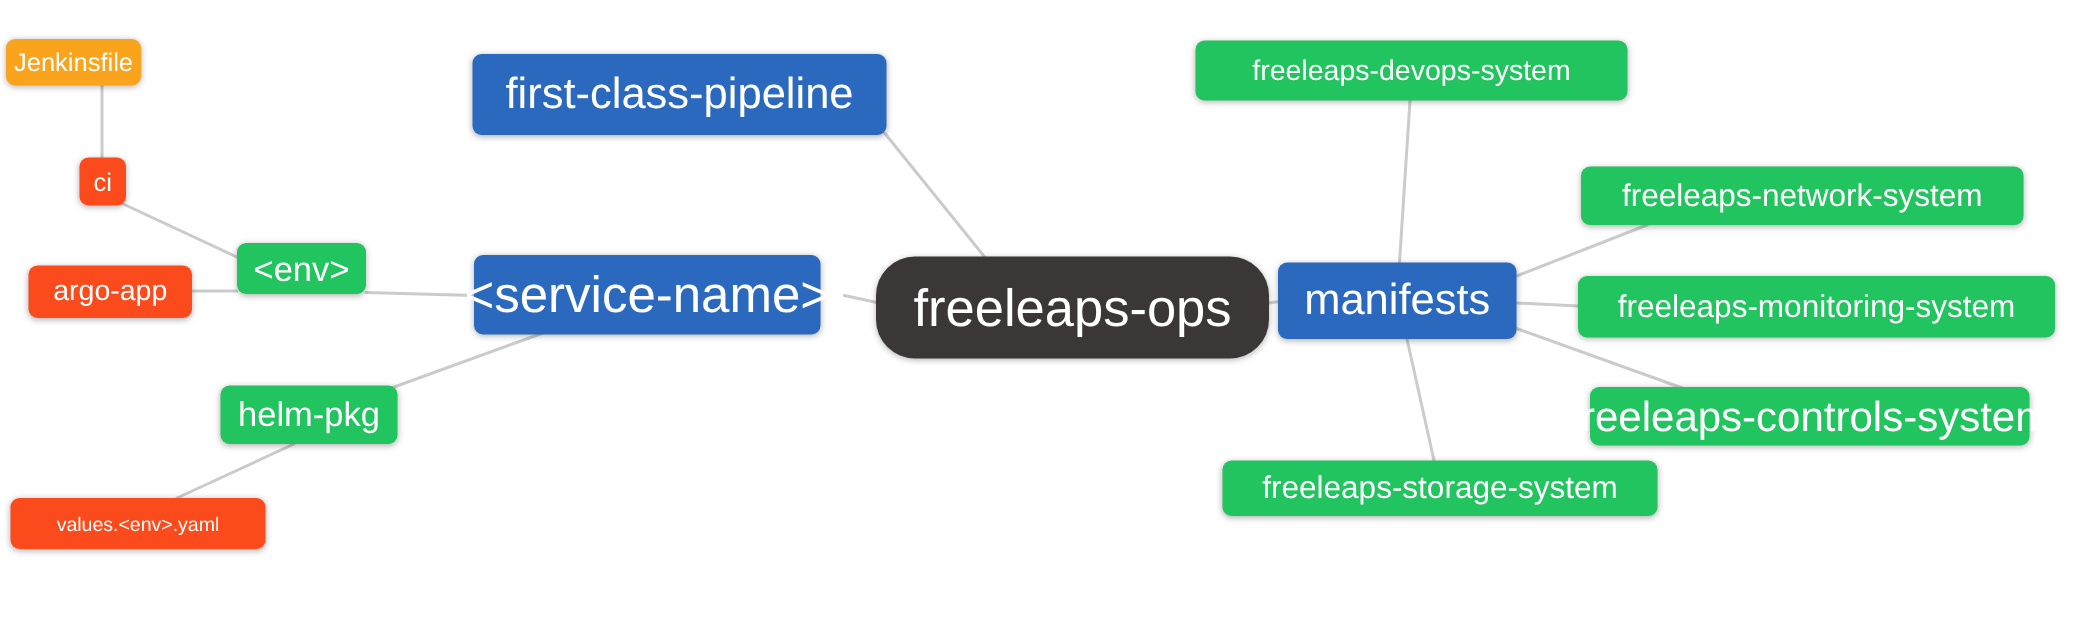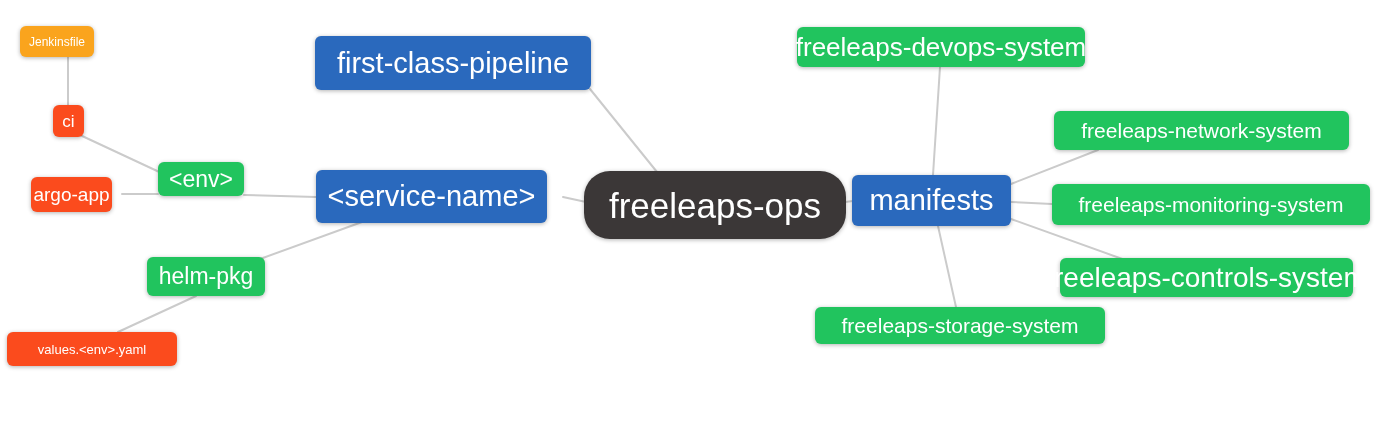--- a/index.html
+++ b/index.html
@@ -44,41 +44,41 @@
     <line x1="590" y1="89" x2="657" y2="172"></line>
     <line x1="563" y1="197" x2="586" y2="202"></line>
     <line x1="845" y1="202" x2="853" y2="201"></line>
     <line x1="933" y1="175" x2="940" y2="67"></line>
     <line x1="1011" y1="184" x2="1098" y2="150"></line>
     <line x1="1011" y1="202" x2="1052" y2="204"></line>
     <line x1="1011" y1="219" x2="1128" y2="261"></line>
     <line x1="938" y1="226" x2="956" y2="307"></line>
   </svg>
 
-  <div class="node orange" style="left:20px;  top:26px;  width:74px;  height:31px; font-size:12px">Jenkinsfile</div>
+  <div class="node orange" style="left:4px;  top:26px;  width:90px;  height:31px; font-size:17px">Jenkinsfile</div>
 
   <div class="node red" style="left:53px;  top:105px; width:31px;  height:32px; font-size:17px">ci</div>
 
-  <div class="node red" style="left:31px;  top:177px; width:81px;  height:35px; font-size:19px">argo-app</div>
+  <div class="node red" style="left:19px;  top:177px; width:109px;  height:35px; font-size:19px">argo-app</div>
 
   <div class="node green" style="left:158px; top:162px; width:86px;  height:34px; font-size:23px">&lt;env&gt;</div>
 
   <div class="node green" style="left:147px; top:257px; width:118px; height:39px; font-size:23px">helm-pkg</div>
 
   <div class="node red" style="left:7px;   top:332px; width:170px; height:34px; font-size:13px">values.&lt;env&gt;.yaml</div>
 
   <div class="node blue" style="left:315px; top:36px;  width:276px; height:54px; font-size:29px">first-class-pipeline</div>
 
-  <div class="node blue" style="left:316px; top:170px; width:231px; height:53px; font-size:29px">&lt;service-name&gt;</div>
+  <div class="node blue" style="left:316px; top:170px; width:231px; height:53px; font-size:34px">&lt;service-name&gt;</div>
 
   <div class="node dark" style="left:584px; top:171px; width:262px; height:68px; font-size:35px">freeleaps-ops</div>
 
   <div class="node blue" style="left:852px; top:175px; width:159px; height:51px; font-size:29px">manifests</div>
 
-  <div class="node green" style="left:797px; top:27px;  width:288px; height:40px; font-size:26px">freeleaps-devops-system</div>
+  <div class="node green" style="left:797px; top:27px;  width:288px; height:40px; font-size:19px">freeleaps-devops-system</div>
 
   <div class="node green" style="left:1054px;top:111px; width:295px; height:39px; font-size:21px">freeleaps-network-system</div>
 
   <div class="node green" style="left:1052px;top:184px; width:318px; height:41px; font-size:21px">freeleaps-monitoring-system</div>
 
   <div class="node green" style="left:1060px;top:258px; width:293px; height:39px; font-size:28px">freeleaps-controls-system</div>
 
   <div class="node green" style="left:815px; top:307px; width:290px; height:37px; font-size:21px">freeleaps-storage-system</div>
 
 </div>

